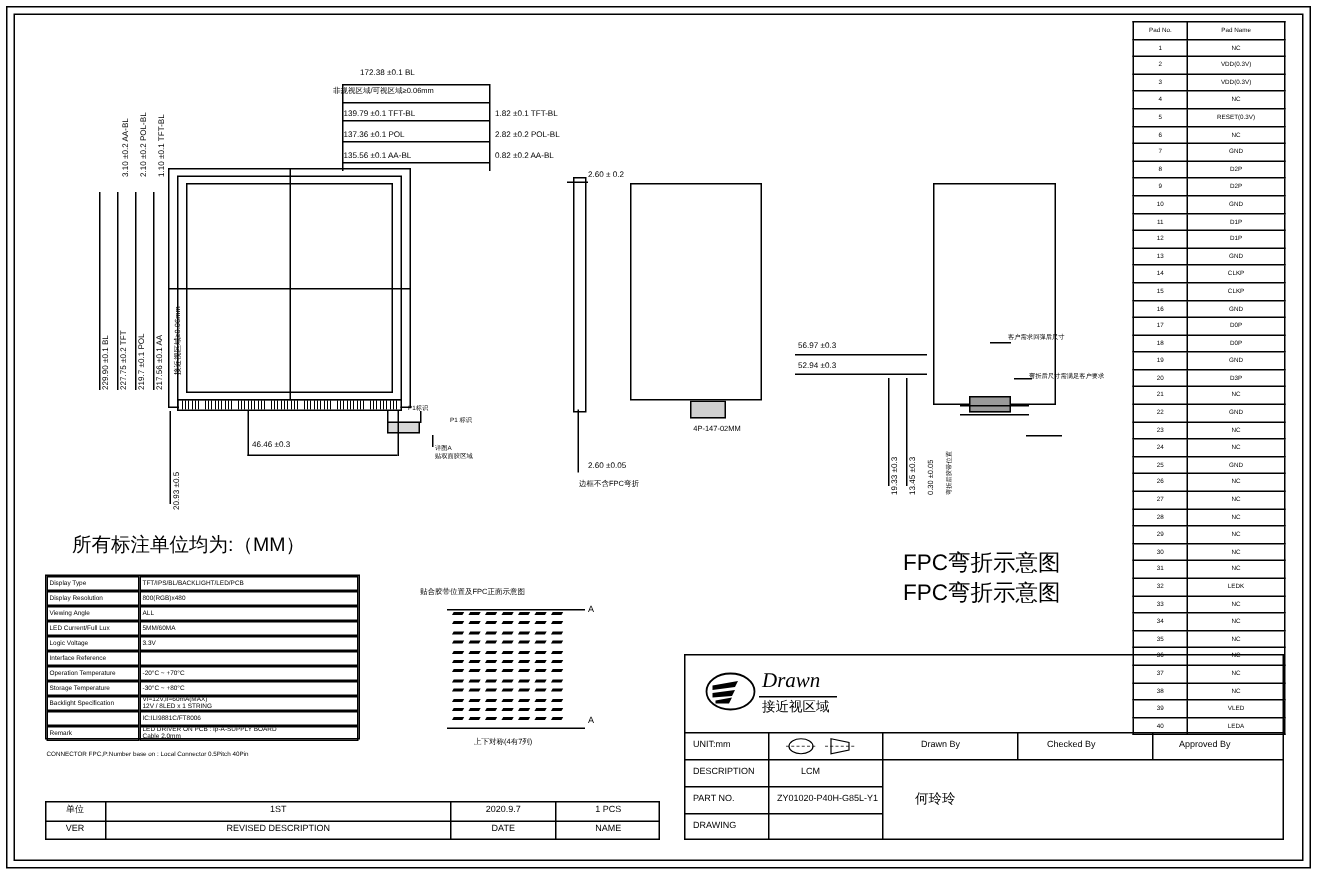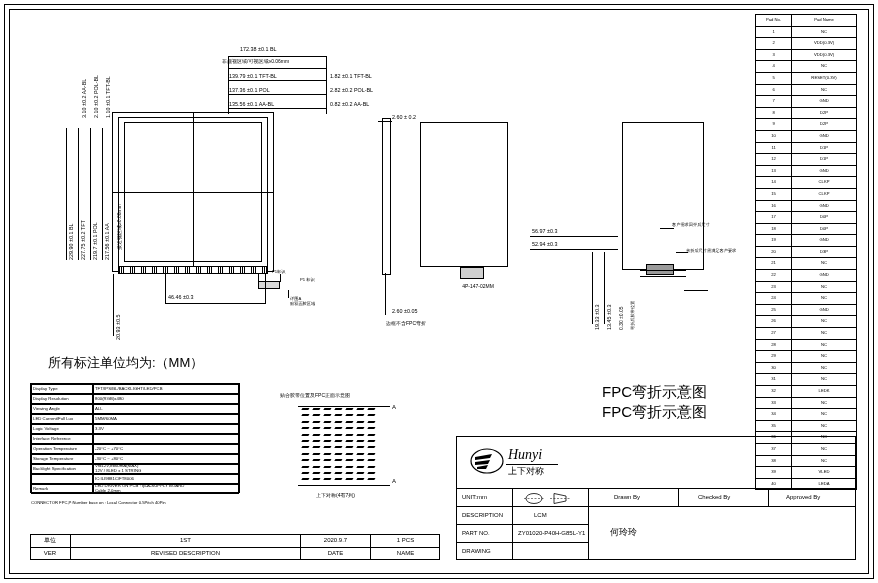--- a/index.html
+++ b/index.html
@@ -5,21 +5,21 @@
   html,body{margin:0;padding:0;background:#ffffff;}
   body{width:878px;height:583px;overflow:hidden;font-family:"Liberation Sans",sans-serif;color:#000;}
   #sheet{position:relative;width:878px;height:583px;background:#fff;}
   .bx{position:absolute;box-sizing:border-box;}
   .ln{position:absolute;background:#000;}
   .txt{position:absolute;white-space:nowrap;font-family:"Liberation Sans",sans-serif;color:#000;}
   .tiny{font-size:4.2px;line-height:5px;}
   .tiny2{font-size:5px;line-height:6px;}
   .sm{font-size:6px;line-height:7px;}
   .lg{font-size:12px;line-height:14px;}
-  .xl{font-size:14px;line-height:16px;margin-top:16px;}
+  .xl{font-size:14px;line-height:16px;}
   .rot90{transform-origin:0 0;transform:rotate(-90deg);}
   .ctr{text-align:center;}
   .frameOuter{border:1.5px solid #000;}
   .frameInner{border:1px solid #000;}
   .cell{border:0.7px solid #000;box-sizing:border-box;position:absolute;font-size:4.3px;line-height:1.15;padding:0 1px;overflow:hidden;}
   .cellc{display:flex;align-items:center;}
   .padtbl{position:absolute;border-collapse:collapse;font-size:4.2px;}
   .padtbl td{border:0.5px solid #000;padding:0 1px;height:10.6px;line-height:10.6px;text-align:center;overflow:hidden;}
   .dim{font-size:5.4px;}
   .boxline{border:1px solid #000;position:absolute;box-sizing:border-box;}
@@ -432,23 +432,23 @@
   <div class="bx" style="left:456px;top:436px;width:400px;height:124px;border:1px solid #000;"></div>
 
   <div class="bx" style="left:470px;top:448px;width:34px;height:26px;">
     <svg width="34" height="26" viewBox="0 0 34 26">
       <ellipse cx="17" cy="13" rx="16" ry="12" fill="none" stroke="#000" stroke-width="1.2"></ellipse>
       <path d="M5 9 L22 6 L20 10 L5 12 Z" fill="#000"></path>
       <path d="M5 14 L20 12 L18 16 L5 17 Z" fill="#000"></path>
       <path d="M7 19 L18 17 L16 21 L7 21 Z" fill="#000"></path>
     </svg>
   </div>
-  <div class="txt" style="left:508px;top:447px;font-size:14px;font-style:italic;font-family:'Liberation Serif',serif;">Hunyi</div>
+  <div class="txt" style="left:508px;top:447px;font-size:14px;font-style:italic;font-family:'Liberation Serif',serif;">Drawn</div>
   <div class="ln" style="left:506px;top:464px;width:52px;height:0.8px;"></div>
-  <div class="txt" style="left:508px;top:465px;font-size:9px;">上下对称</div>
+  <div class="txt" style="left:508px;top:465px;font-size:9px;">接近视区域</div>
 
   <div class="ln" style="left:456px;top:488px;width:400px;height:0.8px;"></div>
   <div class="ln" style="left:588px;top:488px;width:0.8px;height:72px;"></div>
   <div class="ln" style="left:678px;top:488px;width:0.8px;height:18px;"></div>
   <div class="ln" style="left:768px;top:488px;width:0.8px;height:18px;"></div>
   <div class="ln" style="left:456px;top:506px;width:400px;height:0.8px;"></div>
   <div class="ln" style="left:456px;top:524px;width:132px;height:0.8px;"></div>
   <div class="ln" style="left:456px;top:542px;width:132px;height:0.8px;"></div>
   <div class="ln" style="left:512px;top:488px;width:0.8px;height:72px;"></div>
 

